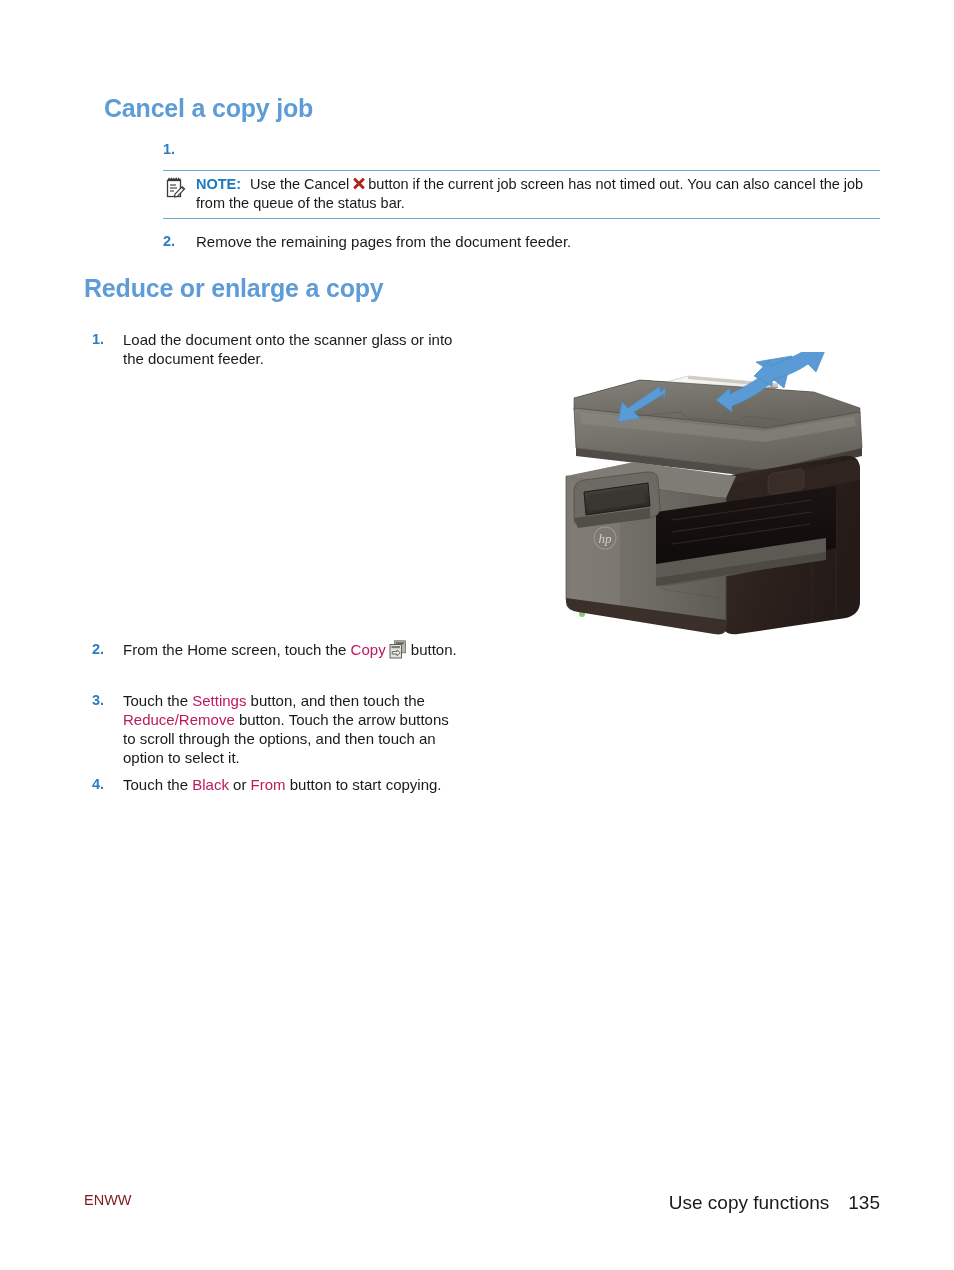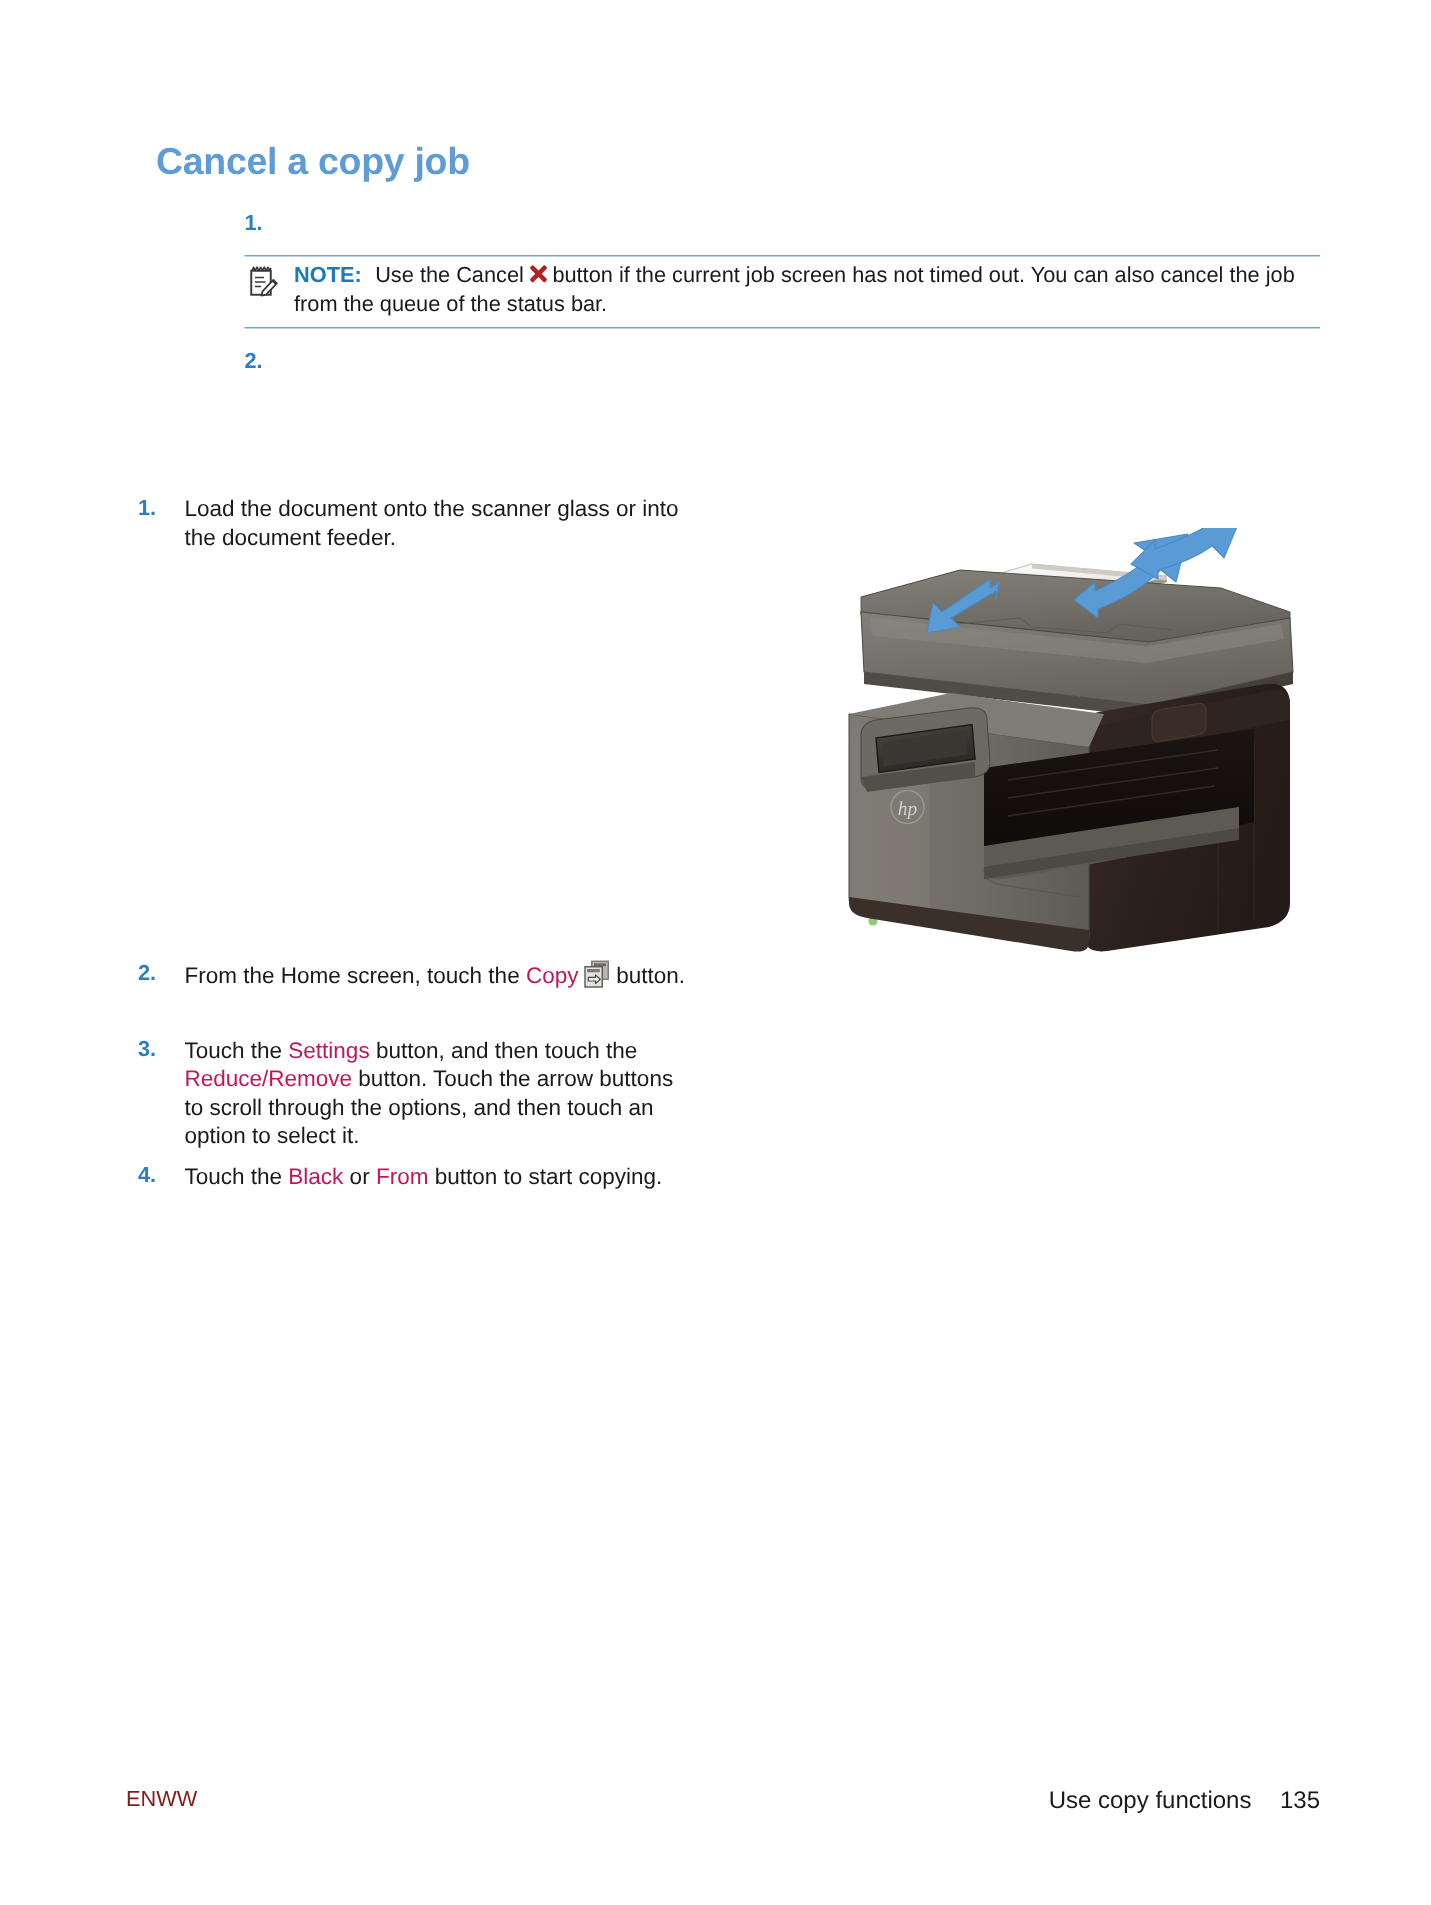--- a/index.html
+++ b/index.html
@@ -136,21 +136,21 @@
     position: absolute;
     left: 84px;
     top: 1192px;
     font-size: 14.5px;
     color: #7f1d1d;
   }
   #footer-right {
     position: absolute;
     right: 74px;
     top: 1192px;
-    font-size: 16px;
+    font-size: 19px;
     color: #1a1a1a;
     white-space: nowrap;
   }
   #footer-page-number { margin-left: 19px; }
 </style>
 </head>
 <body>
 
 <div class="page">
 
@@ -174,22 +174,24 @@
           <line x1="15.6" y1="10.3" x2="17.9" y2="12.5" stroke="#3a3a3a" stroke-width="1.1"></line>
         </svg>
       </span>
       <span class="note-label">NOTE:</span><span>Use the Cancel</span><span class="x-icon"></span><span>button if the current job screen has not timed out. You can also cancel the job from the queue of the status bar.</span>
     </div>
     <div class="note-rule bottom"></div>
   </div>
 
   <div class="proc-item list-a" style="left:163px; top:232px; width:720px;">
     <span class="proc-num">2.</span>
-  </div>
-
+    <span class="proc-body">Remove the remaining pages from the document feeder.</span>
+  </div>
+
+  <div class="h1" id="heading-reduce">Reduce or enlarge a copy</div>
 
   <div class="proc-item list-b" style="left:92px; top:330px; width:380px;">
     <span class="proc-num">1.</span>
     <span class="proc-body">Load the document onto the scanner glass or into the document feeder.</span>
   </div>
 
   <div id="printer-illustration">
     <svg viewBox="0 0 330 290" width="330" height="290" aria-hidden="true">
       <defs>
         <linearGradient id="bodyGrad" x1="0" y1="0" x2="1" y2="0">

